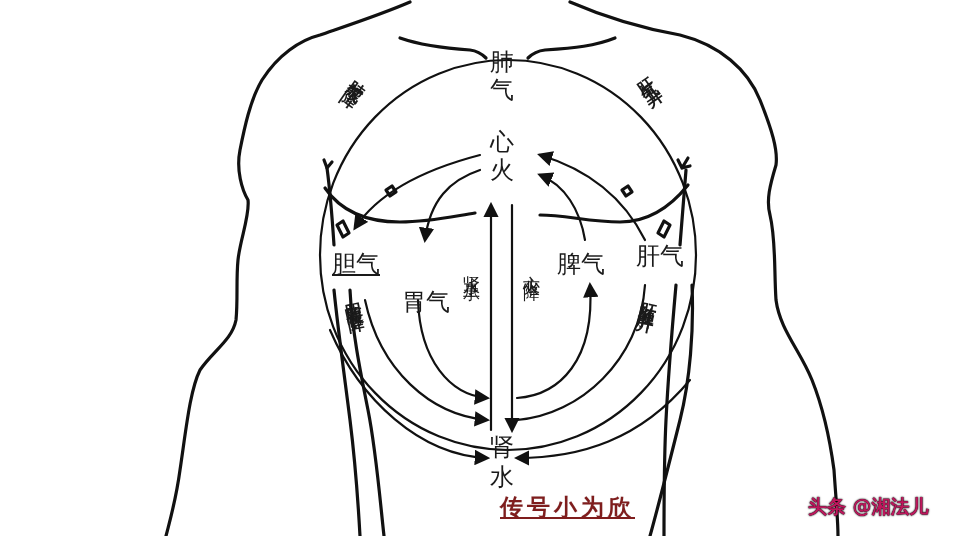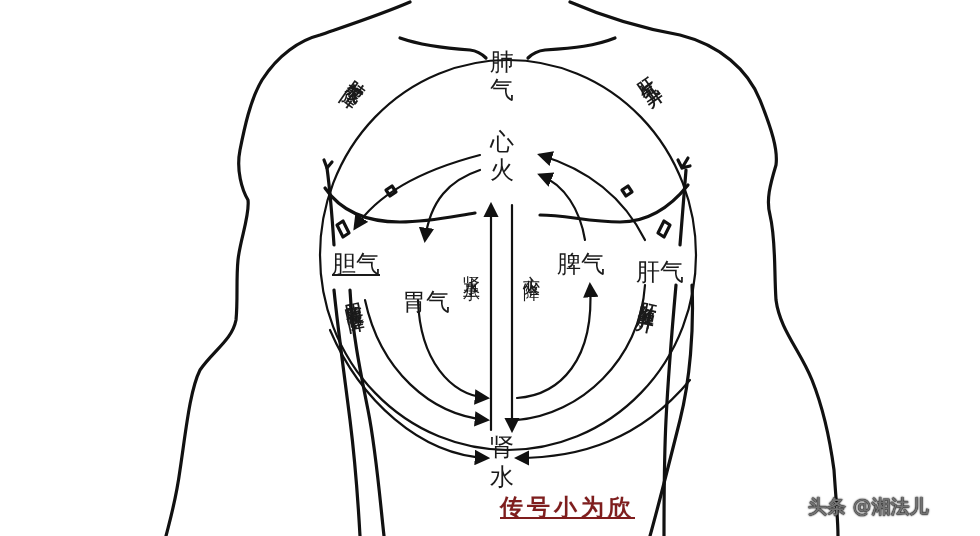--- a/index.html
+++ b/index.html
@@ -6,21 +6,21 @@
     body { width: 980px; height: 536px; overflow: hidden; position: relative; font-family: "DejaVu Sans", sans-serif; }
     #canvas { position: absolute; left: 0; top: 0; width: 980px; height: 536px; }
     .stroke { fill: none; stroke: #111111; stroke-linecap: round; stroke-linejoin: round; }
     .thick { stroke-width: 3.2; }
     .mid { stroke-width: 2.2; }
     .lbl { position: absolute; color: #1a1a1a; font-family: "DejaVu Sans", sans-serif; line-height: 1; white-space: nowrap; }
     .big { font-size: 24px; }
     .vert { font-size: 17px; writing-mode: vertical-rl; letter-spacing: 4px; font-weight: bold; }
     .vert-small { font-size: 17px; writing-mode: vertical-rl; letter-spacing: 3px; }
     .wm { position: absolute; font-size: 23px; color: #7f1d1d; font-weight: bold; letter-spacing: 4px; text-shadow: 0 0 1px #ddd; text-decoration: underline; }
-    .wm-right { position: absolute; font-size: 19px; color: #737373; font-weight: bold; text-shadow: 0 0 2px #000, 0 0 1px #000; }
+    .wm-right { position: absolute; font-size: 19px; color: #be185d; font-weight: bold; text-shadow: 0 0 2px #000, 0 0 1px #000; }
   </style>
 </head>
 <body>
 
 <svg id="canvas" viewBox="0 0 980 536" xmlns="http://www.w3.org/2000/svg">
   <defs>
     <marker id="arr" viewBox="0 0 10 10" refX="8" refY="5" markerWidth="7" markerHeight="7" orient="auto-start-reverse">
       <path d="M0,0 L10,5 L0,10 z" fill="#111"></path>
     </marker>
   </defs>
@@ -73,21 +73,21 @@
 
 <div class="lbl big" style="left:490px; top:50px;"><span>肺</span></div>
 <div class="lbl big" style="left:490px; top:78px;"><span>气</span></div>
 
 <div class="lbl big" style="left:490px; top:130px;"><span>心</span></div>
 <div class="lbl big" style="left:490px; top:158px;"><span>火</span></div>
 
 <div class="lbl big" style="left:332px; top:252px;text-decoration:underline;">胆气</div>
 <div class="lbl big" style="left:402px; top:252px;margin-top:38px;">胃气</div>
 <div class="lbl big" style="left:557px; top:252px;">脾气</div>
-<div class="lbl big" style="left:636px; top:260px;text-align:right;">肝气</div>
+<div class="lbl big" style="left:636px; top:244px;text-align:right;">肝气</div>
 
 <div class="lbl big" style="left:490px; top:435px;"><span>肾</span></div>
 <div class="lbl big" style="left:490px; top:465px;"><span>水</span></div>
 
 <div class="lbl vert-small" style="left:463px; top:262px;">肾水上承</div>
 <div class="lbl vert-small" style="left:523px; top:262px;">心火下降</div>
 <div class="lbl vert" style="left:342px; top:290px; transform: rotate(-12deg);">胆随胃降</div>
 <div class="lbl vert" style="left:642px; top:290px; transform: rotate(12deg);">肝随脾升</div>
 
 <div class="lbl vert" style="left:356px; top:70px; transform: rotate(35deg);">肺气下降</div>

